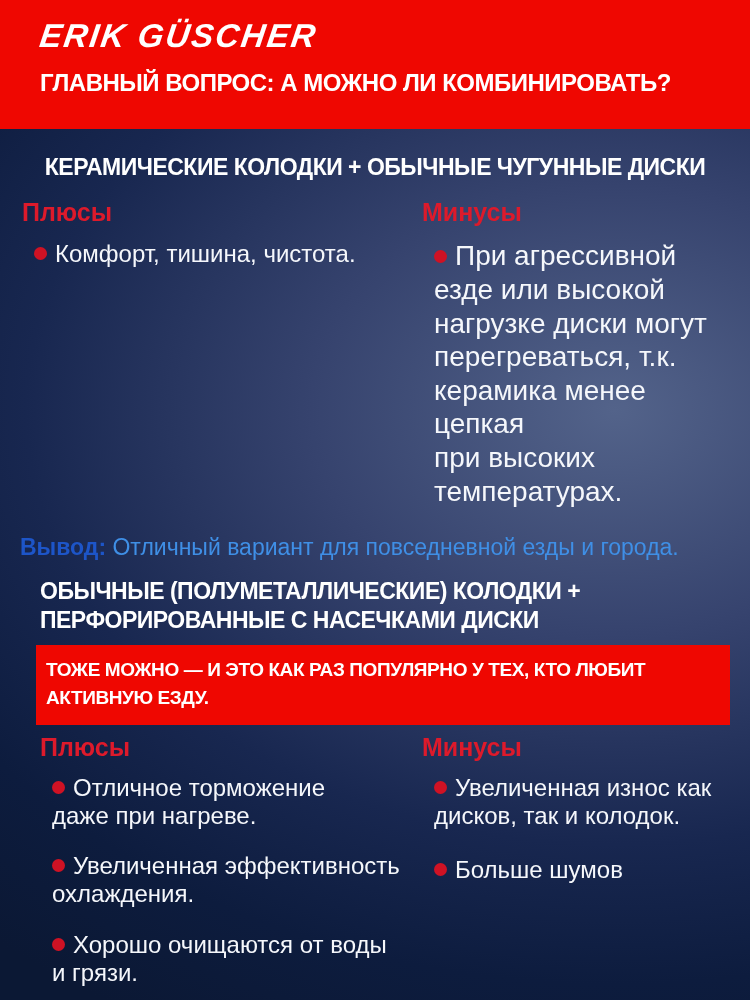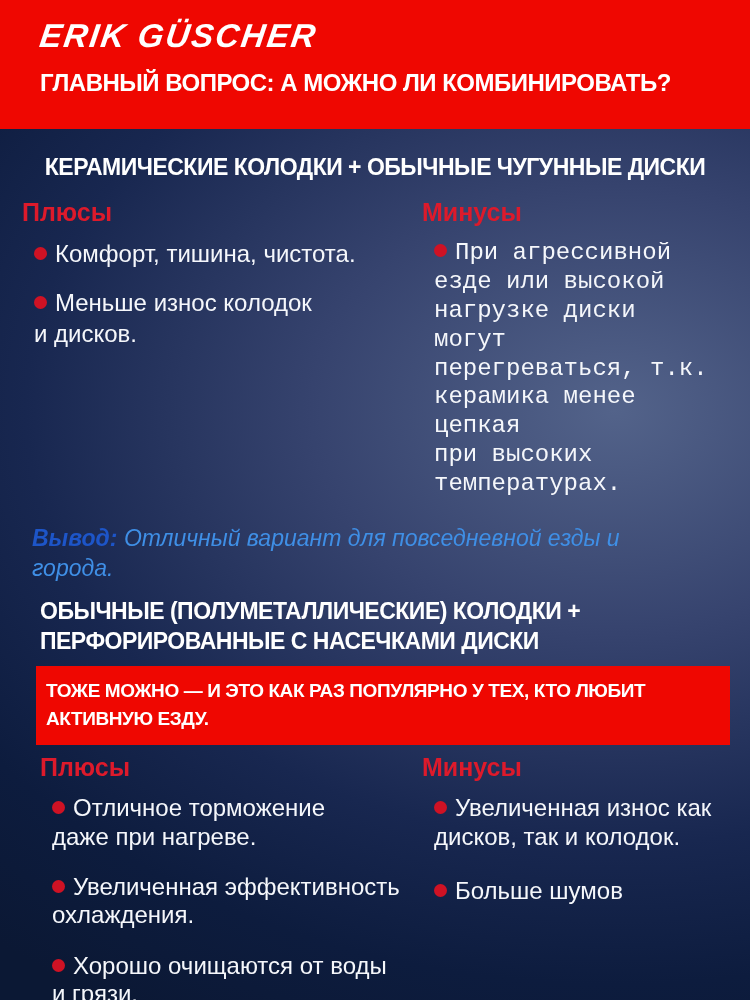--- a/index.html
+++ b/index.html
@@ -85,35 +85,35 @@
   .cols-2 .col-left { padding-left:18px; }
   .col-heading {
     margin:0 0 10px 0;
     color:#dd1a2b;
     font-size:25px;
     font-weight:bold;
   }
   .cols-2 .col-heading { margin-bottom:6px; }
   ul.bullets { list-style:none; margin:12px; padding:0; }
   .bullets li { font-size:24px; line-height:1.28; margin:0 0 18px 0; }
-  .cols-1 .col-right li { font-size:24px; line-height:1.2;font-family:Liberation Mono, monospace; }
+  .cols-1 .col-right li { font-size:28px; line-height:1.2; }
   .cols-2 .bullets li { line-height:1.18; margin-bottom:22px; }
   .cols-2 .col-right li { margin-bottom:26px; }
   .dot {
     display:inline-block;
     width:13px; height:13px;
     border-radius:50%;
     background:#cf1224;
     margin-right:8px;
     transform:translateY(-2px);
   }
   .bullet-text { white-space:pre-line; }
 
   
-  .conclusion { margin:6px 45px 0 32px; font-size:23px; line-height:1.32;font-style:italic; }
+  .conclusion { margin:6px 45px 0 20px; font-size:23px; line-height:1.32; }
   .conclusion-label { color:#1d55c8; font-weight:bold; }
   .conclusion-text { color:#3f8fe6; white-space:pre-line; }
 </style>
 </head>
 <body>
 
 <div class="page">
 
   <header class="top-banner">
     <div class="logo">ERIK GÜSCHER</div>
@@ -122,22 +122,20 @@
 
   <section>
     <h2 class="section-title title-1">КЕРАМИЧЕСКИЕ КОЛОДКИ + ОБЫЧНЫЕ ЧУГУННЫЕ ДИСКИ</h2>
 
 
     <div class="cols cols-1">
       <div class="col-left">
         <h3 class="col-heading">Плюсы</h3>
         <ul class="bullets">
           <li><span class="dot"></span><span class="bullet-text">Комфорт, тишина, чистота.</span></li>
-          <li><span class="dot"></span><span class="bullet-text">Меньше износ колодок
-и дисков.</span></li>
         </ul>
       </div>
       <div class="col-right">
         <h3 class="col-heading">Минусы</h3>
         <ul class="bullets">
           <li><span class="dot"></span><span class="bullet-text">При агрессивной
 езде или высокой
 нагрузке диски могут
 перегреваться, т.к.
 керамика менее цепкая

